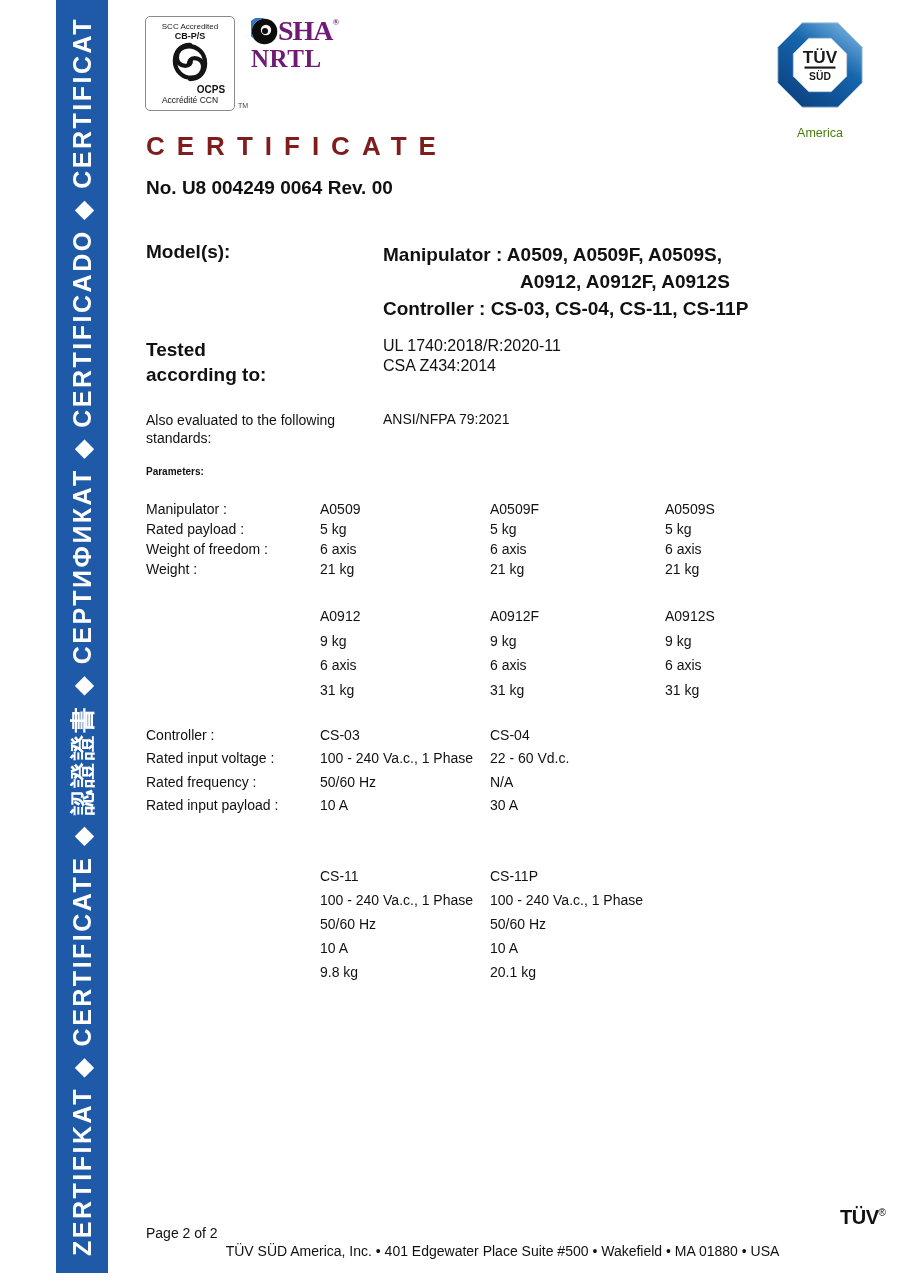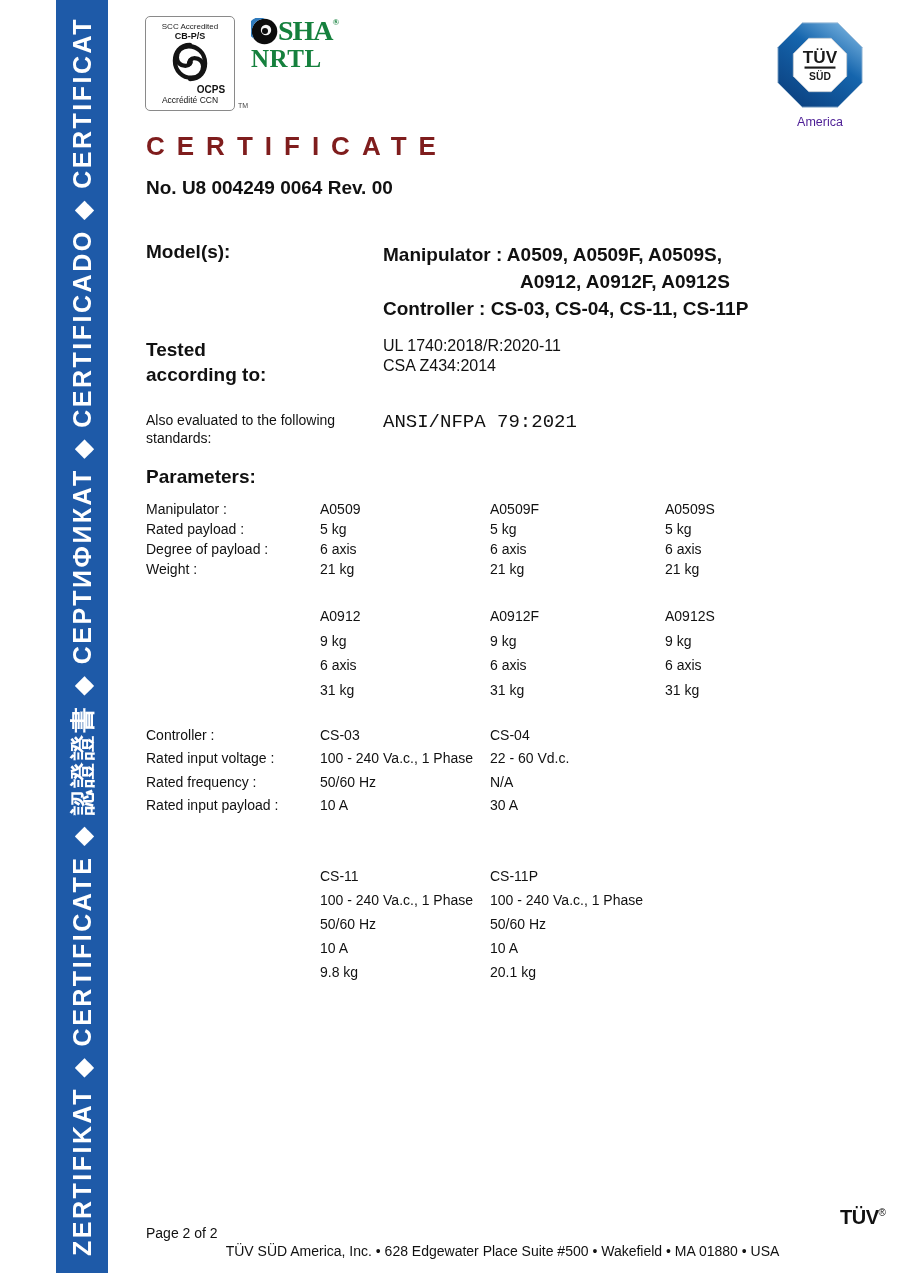--- a/index.html
+++ b/index.html
@@ -19,46 +19,46 @@
        border-radius:5px;background:#fff;display:flex;flex-direction:column;align-items:center;
        justify-content:center;text-align:center;line-height:1.15;}
   .scc-top{font-size:8px;color:#222;}
   .scc-cb{font-size:9px;font-weight:700;}
   .scc-ocps{font-size:10px;font-weight:700;margin-top:1px;padding-left:42px;}
   .scc-bottom{font-size:8.5px;}
   .scc-tm{position:absolute;left:238px;top:102px;font-size:7px;color:#444;}
 
   
   .osha{position:absolute;left:251px;top:17px;font-family:"Liberation Serif","DejaVu Serif",serif;
-        font-weight:700;color:#15803d;line-height:1;}
+        font-weight:700;color:#701a75;line-height:1;}
   .osha-row1{display:flex;align-items:center;}
   .osha-top{font-size:28px;letter-spacing:-1px;}
   .osha-reg{font-size:9px;align-self:flex-start;margin-top:1px;}
   .osha-bottom{font-size:25px;letter-spacing:0.5px;margin-top:1px;}
 
   
   .tuv{position:absolute;left:770px;top:22px;width:100px;text-align:center;}
-  .tuv-america{font-size:12.5px;color:#4c1d95;margin-top:3px;}
+  .tuv-america{font-size:12.5px;color:#4d7c0f;margin-top:14px;}
 
   
   .title{position:absolute;left:146px;top:131px;font-size:26px;font-weight:700;
          letter-spacing:12px;white-space:nowrap;color:#7f1d1d;}
   .cert-no{position:absolute;left:146px;top:177px;font-size:19px;font-weight:700;}
 
   
   .models-label{position:absolute;left:146px;top:241px;font-size:19px;font-weight:700;}
   .models-value{position:absolute;left:383px;top:241px;font-size:19px;font-weight:700;line-height:27px;white-space:nowrap;}
   .models-line2{padding-left:137px;}
   .tested-label{position:absolute;left:146px;top:337px;font-size:19px;font-weight:700;line-height:25px;}
   .tested-value{position:absolute;left:383px;top:336px;font-size:16px;line-height:19.5px;}
   .also-label{position:absolute;left:146px;top:411px;font-size:14px;font-weight:400;line-height:18px;width:240px;}
-  .also-value{position:absolute;left:383px;top:411px;font-size:19px;font-family:Liberation Mono, monospace;}
+  .also-value{position:absolute;left:383px;top:411px;font-size:14px;}
 
   
-  .params-heading{position:absolute;left:146px;top:466px;font-size:19px;font-weight:700;}
+  .params-heading{position:absolute;left:146px;top:466px;font-size:10px;font-weight:700;}
   .pblock{position:absolute;left:146px;font-size:14px;white-space:nowrap;}
   .pb0{top:499px;line-height:20px;}
   .pb1{top:604px;line-height:24.5px;}
   .pb2{top:724px;line-height:23.3px;}
   .pb3{top:864px;line-height:24px;}
   .plabel{display:inline-block;width:174px;}
   .pcell{display:inline-block;}
   .pcell-0{width:170px;}
   .pcell-1{width:175px;}
 
@@ -141,21 +141,21 @@
     <div>CSA Z434:2014</div>
   </div>
 
   <div class="also-label">Also evaluated to the following standards:</div>
   <div class="also-value">ANSI/NFPA 79:2021</div>
 
   <div class="params-heading">Parameters:</div>
   <div class="pblock pb0">
       <div><span class="plabel">Manipulator :</span><span class="pcell pcell-0">A0509</span><span class="pcell pcell-1">A0509F</span><span class="pcell pcell-2">A0509S</span></div>
       <div><span class="plabel">Rated payload :</span><span class="pcell pcell-0">5 kg</span><span class="pcell pcell-1">5 kg</span><span class="pcell pcell-2">5 kg</span></div>
-      <div><span class="plabel">Degree of payload :</span><span class="pcell pcell-0">6 axis</span><span class="pcell pcell-1">6 axis</span><span class="pcell pcell-2">6 axis</span></div>
+      <div><span class="plabel">Weight of freedom :</span><span class="pcell pcell-0">6 axis</span><span class="pcell pcell-1">6 axis</span><span class="pcell pcell-2">6 axis</span></div>
       <div><span class="plabel">Weight :</span><span class="pcell pcell-0">21 kg</span><span class="pcell pcell-1">21 kg</span><span class="pcell pcell-2">21 kg</span></div>
     </div>
   <div class="pblock pb1">
       <div><span class="plabel"></span><span class="pcell pcell-0">A0912</span><span class="pcell pcell-1">A0912F</span><span class="pcell pcell-2">A0912S</span></div>
       <div><span class="plabel"></span><span class="pcell pcell-0">9 kg</span><span class="pcell pcell-1">9 kg</span><span class="pcell pcell-2">9 kg</span></div>
       <div><span class="plabel"></span><span class="pcell pcell-0">6 axis</span><span class="pcell pcell-1">6 axis</span><span class="pcell pcell-2">6 axis</span></div>
       <div><span class="plabel"></span><span class="pcell pcell-0">31 kg</span><span class="pcell pcell-1">31 kg</span><span class="pcell pcell-2">31 kg</span></div>
     </div>
   <div class="pblock pb2">
       <div><span class="plabel">Controller :</span><span class="pcell pcell-0">CS-03</span><span class="pcell pcell-1">CS-04</span></div>
@@ -165,16 +165,16 @@
     </div>
   <div class="pblock pb3">
       <div><span class="plabel"></span><span class="pcell pcell-0">CS-11</span><span class="pcell pcell-1">CS-11P</span></div>
       <div><span class="plabel"></span><span class="pcell pcell-0">100 - 240 Va.c., 1 Phase</span><span class="pcell pcell-1">100 - 240 Va.c., 1 Phase</span></div>
       <div><span class="plabel"></span><span class="pcell pcell-0">50/60 Hz</span><span class="pcell pcell-1">50/60 Hz</span></div>
       <div><span class="plabel"></span><span class="pcell pcell-0">10 A</span><span class="pcell pcell-1">10 A</span></div>
       <div><span class="plabel"></span><span class="pcell pcell-0">9.8 kg</span><span class="pcell pcell-1">20.1 kg</span></div>
     </div>
 
   <div class="footer-page">Page 2 of 2</div>
-  <div class="footer-address">TÜV SÜD America, Inc. • 628 Edgewater Place Suite #500 • Wakefield • MA 01880 • USA</div>
+  <div class="footer-address">TÜV SÜD America, Inc. • 401 Edgewater Place Suite #500 • Wakefield • MA 01880 • USA</div>
   <div class="footer-tuv"><span>TÜV</span><sup>®</sup></div>
 
 </div>
 
 </body></html>

